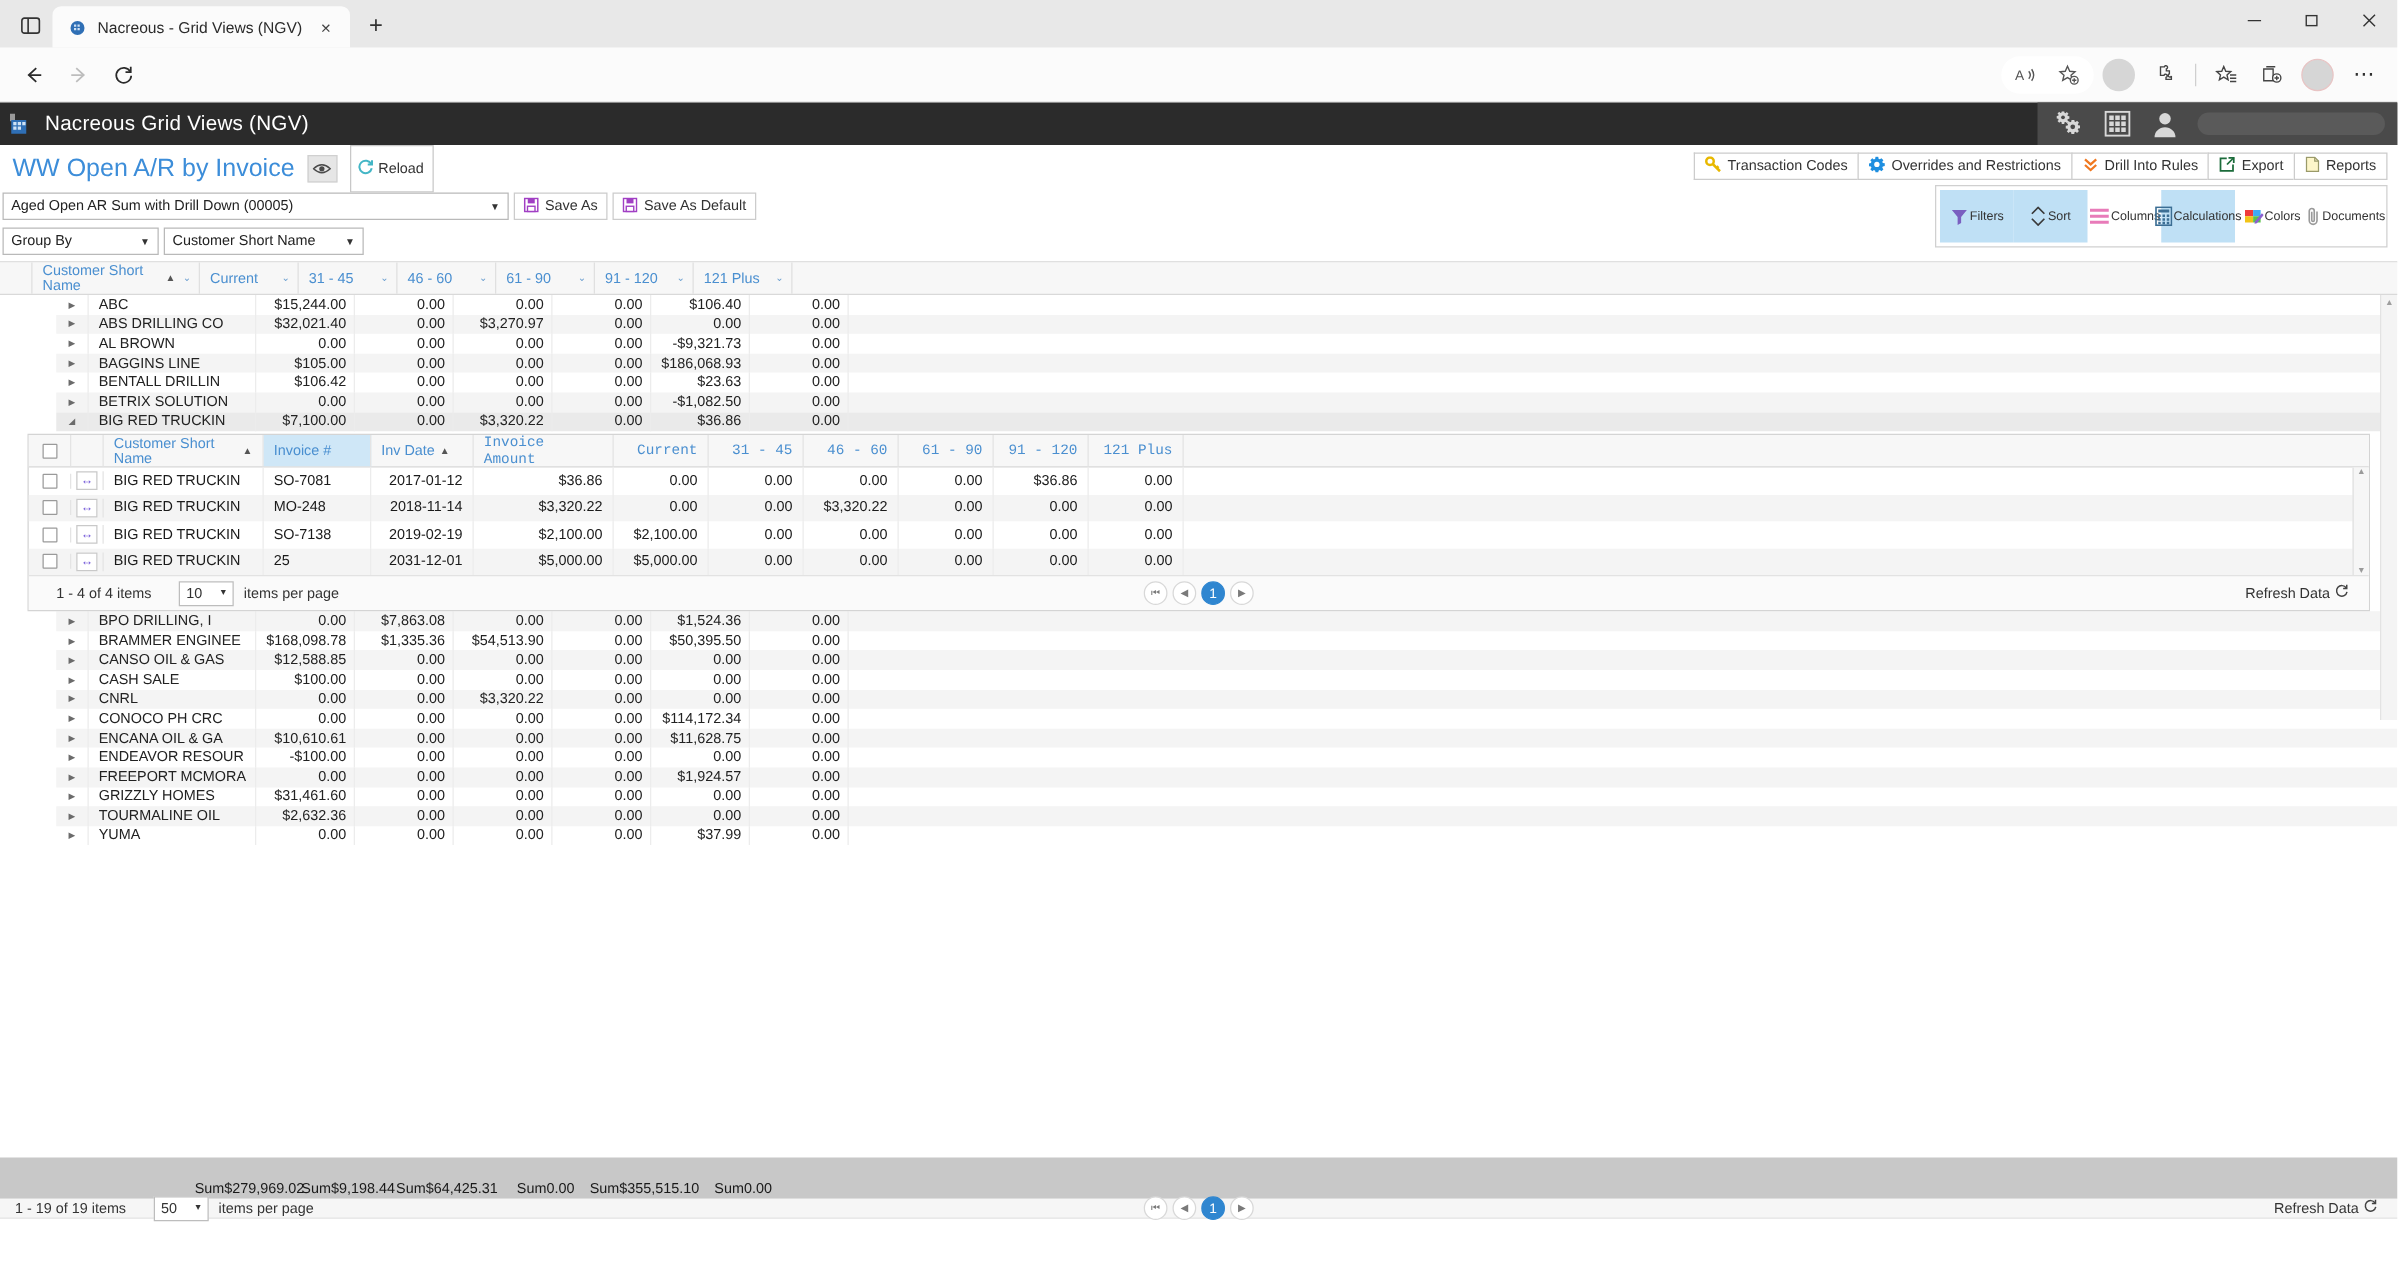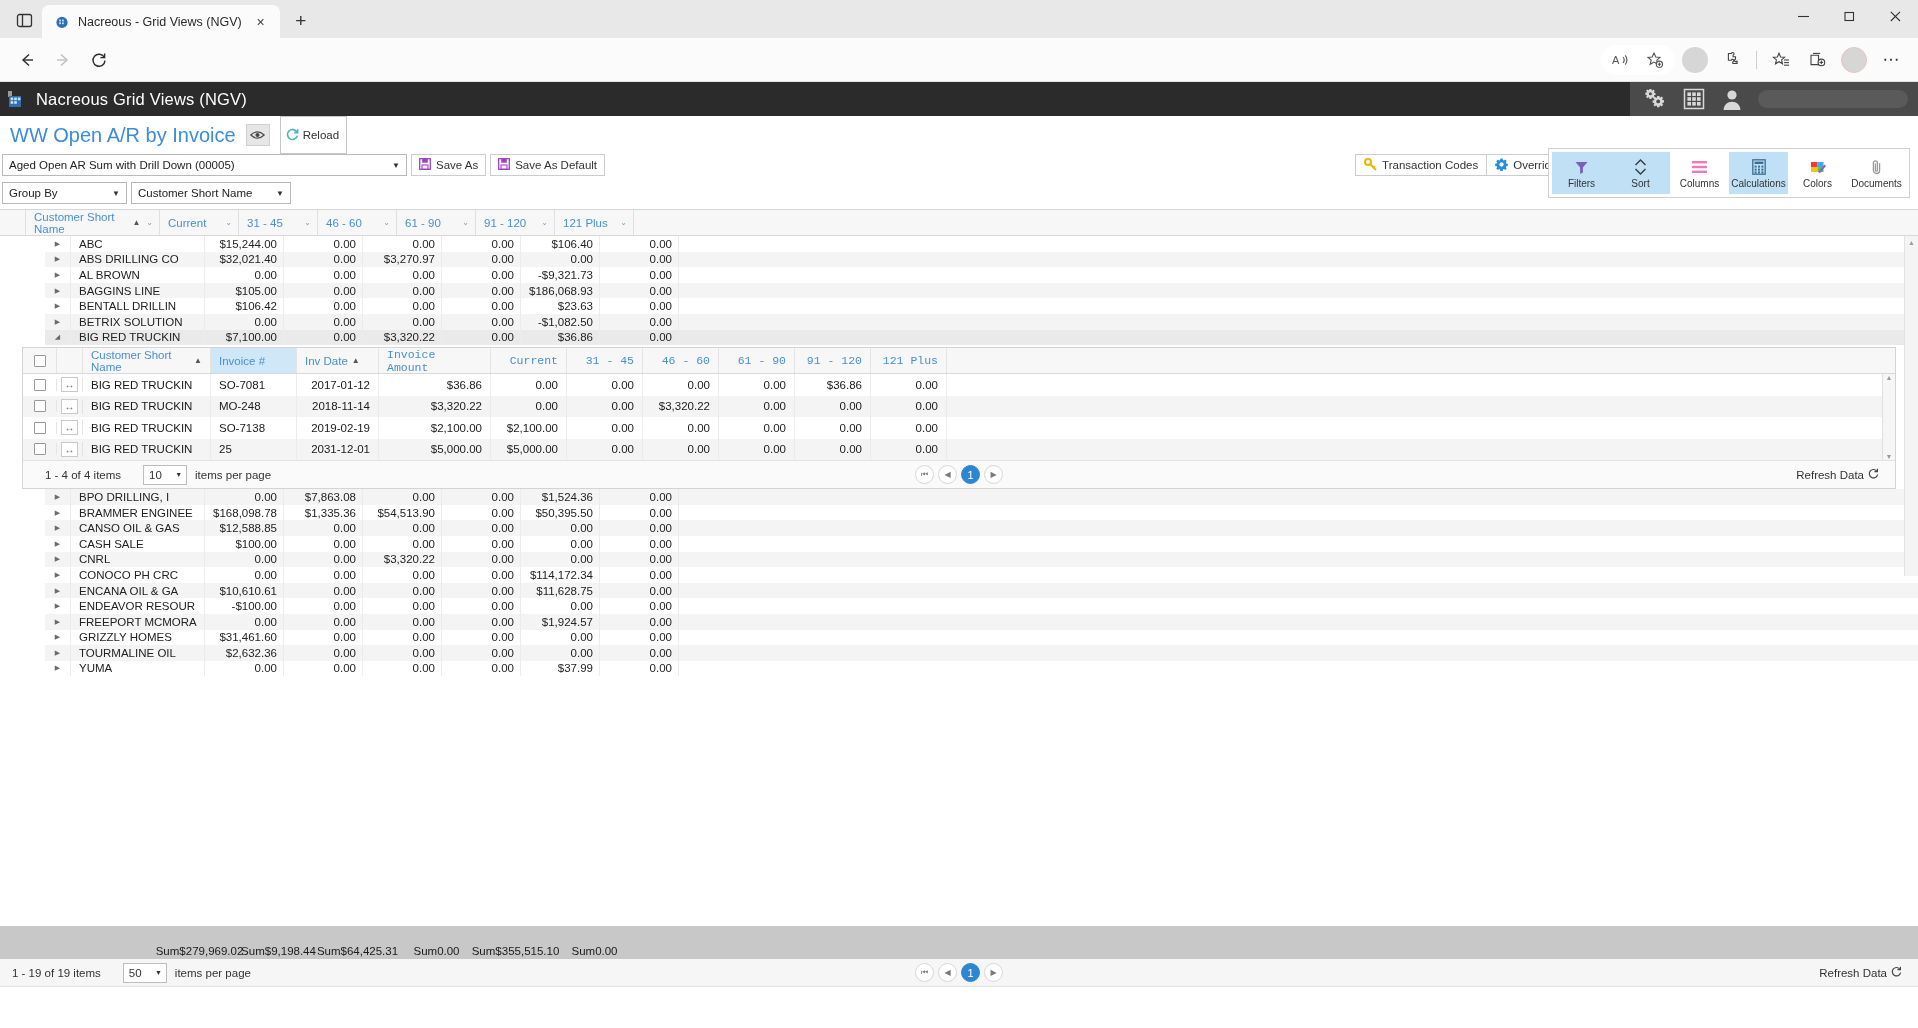--- a/index.html
+++ b/index.html
@@ -175,21 +175,20 @@
     height: 22px;
     border: 1px solid #cccccc;
     border-right: none;
     background: #ffffff;
     display: flex; align-items: center;
     padding: 0 8px;
     gap: 5px;
     font-size: 11.5px;
     color: #333;
     white-space: nowrap;
-    margin-top: 32px;
   }
   .act-btn:last-child { border-right: 1px solid #cccccc; }
 
   
   .select-row {
     display: flex;
     align-items: center;
     padding: 2px 0 0 2px;
     gap: 4px;
     height: 28px;
@@ -239,21 +238,21 @@
     top: -30px;
     border: 1px solid #d0d0d0;
     background: #fff;
     display: flex;
     padding: 3px;
   }
   .icon-tool {
     width: 59px;
     height: 42px;
     display: flex;
-    flex-direction: column;
+    flex-direction: row;
     align-items: center;
     justify-content: center;
     gap: 1px;
     font-size: 10px;
     color: #333;
   }
   .icon-tool.active { background: #bfe0f5; }
   .icon-tool .glyph {
     height: 19px;
     display: flex; align-items: center; justify-content: center;
@@ -460,21 +459,21 @@
     display: flex;
     flex-direction: row;
     align-items: flex-end;
     justify-content: center;
     font-size: 11.5px;
     color: #1a1a1a;
     padding: 0 6px;
     line-height: 15px;
   }
   .bottom-pager {
-    height: 28px;
+    height: 16px;
     background: #f6f6f6;
     border-bottom: 1px solid #e3e3e3;
     display: flex;
     align-items: center;
     padding-left: 12px;
     font-size: 11.5px;
     color: #333;
     position: relative;
   }
 

